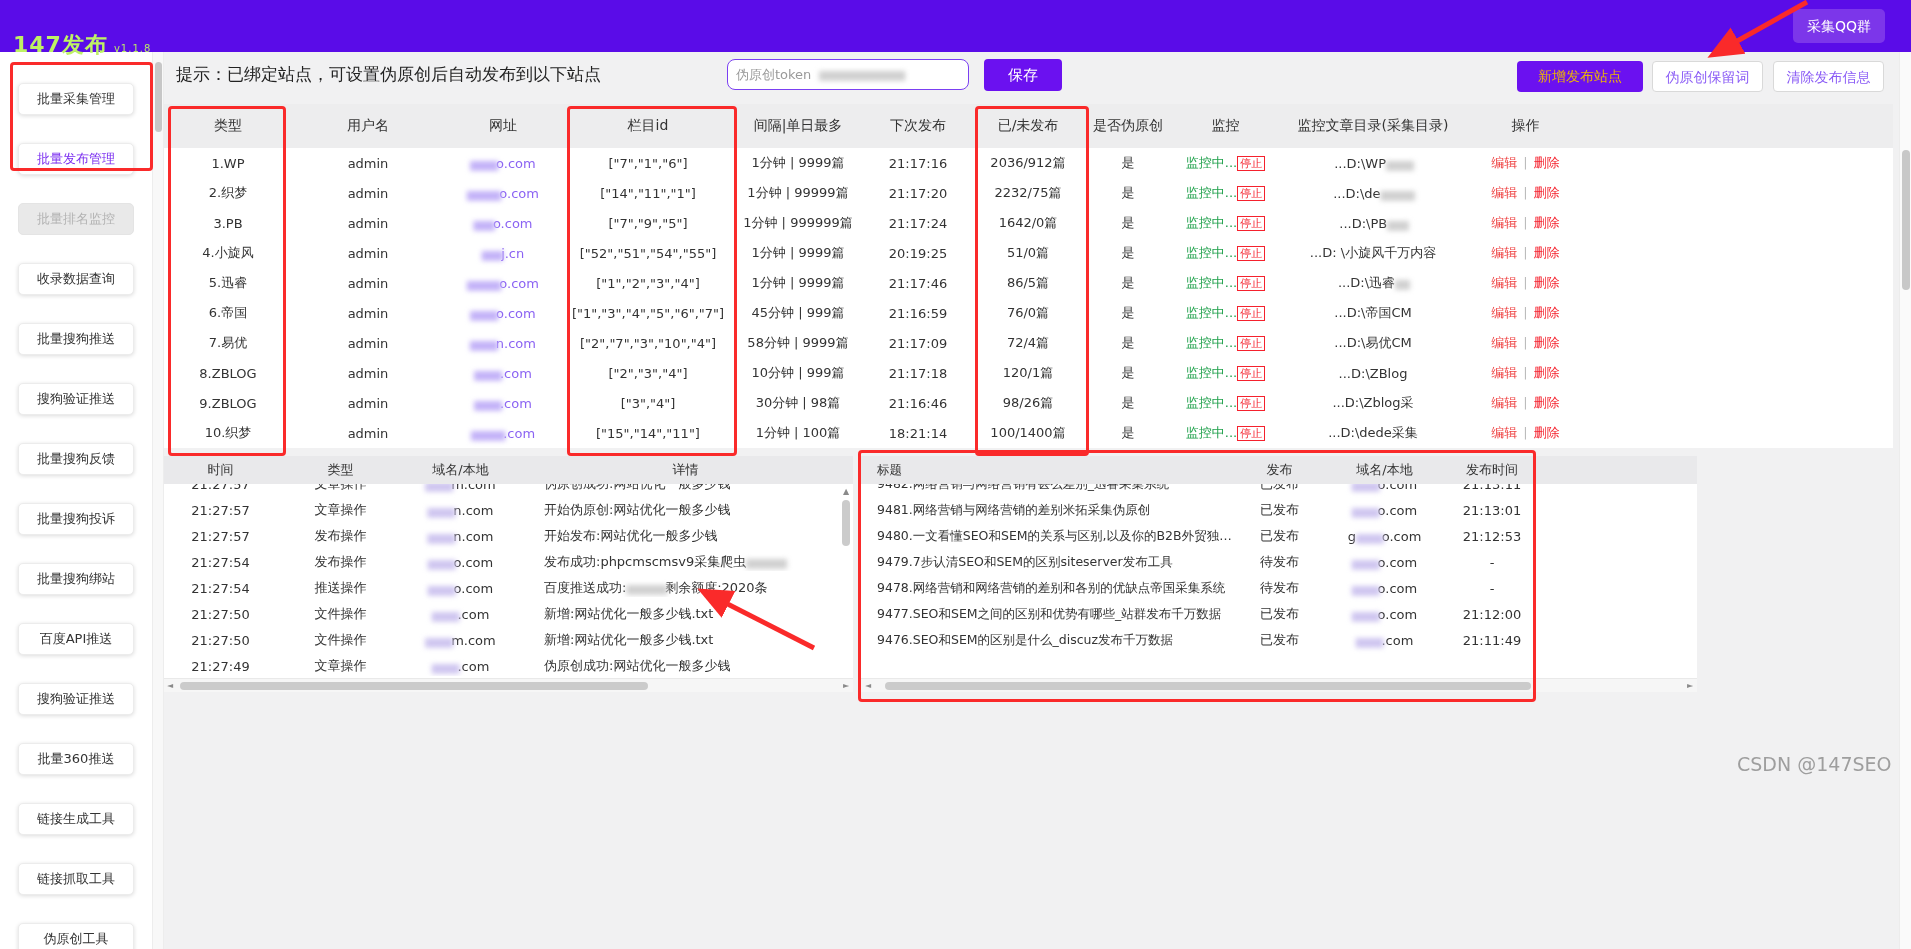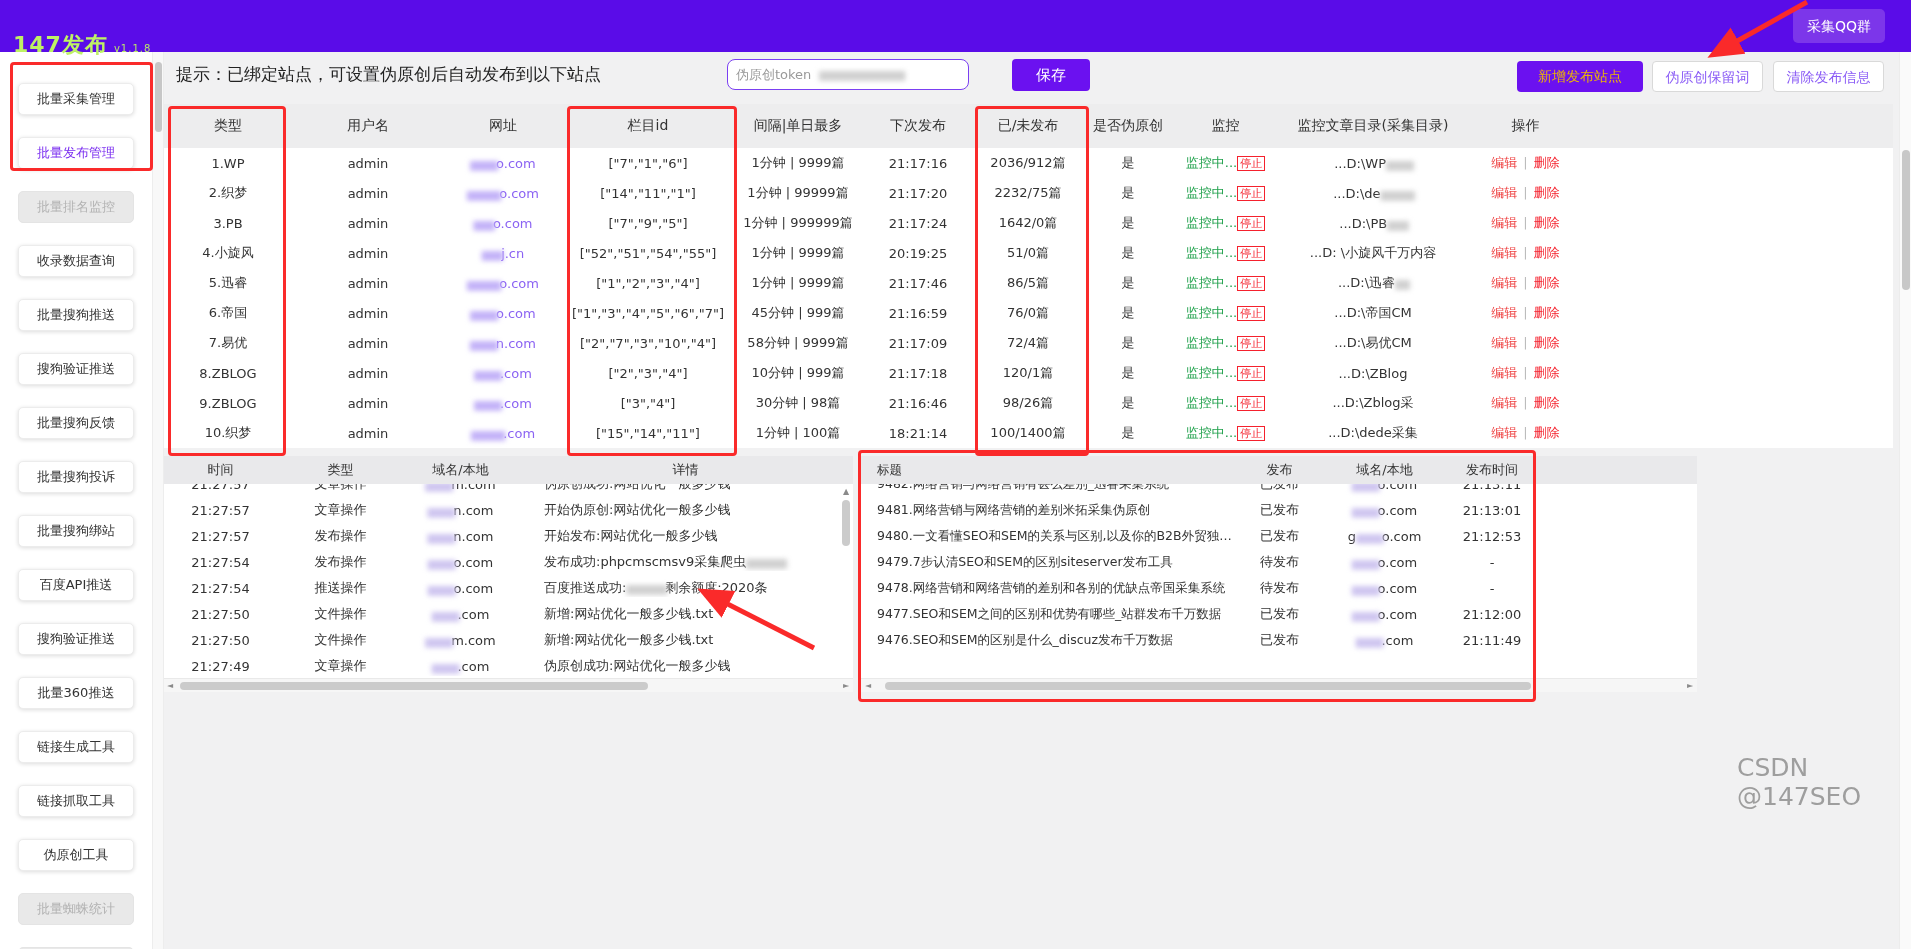--- a/index.html
+++ b/index.html
@@ -6,36 +6,36 @@
   #root{position:relative;width:1911px;height:949px;background:#f1f1f2;overflow:hidden;
         font-family:"DejaVu Sans","Liberation Sans",sans-serif;color:#333;}
   
   .app-header{position:absolute;left:0;top:0;width:1911px;height:52px;background:#5a0ce8;z-index:5;}
   .brand{position:absolute;left:13px;top:11px;color:#bef264;font-size:22px;font-weight:bold;letter-spacing:1px;margin-top:19px;}
   .brand .ver{font-size:10px;font-weight:normal;margin-left:6px;opacity:.95;}
   .qq-btn{position:absolute;right:26px;top:9px;height:34px;line-height:34px;padding:0 14px;
           background:#7c36ea;border-radius:5px;color:#fff;font-size:14px;cursor:pointer;}
   
   .sidebar{position:absolute;left:0;top:52px;width:152px;height:897px;background:#fff;
-           display:flex;flex-direction:column;align-items:center;padding-top:31px;box-sizing:border-box;gap:22px;z-index:2;}
+           display:flex;flex-direction:column;align-items:center;padding-top:31px;box-sizing:border-box;gap:28px;z-index:2;}
   .side-btn{width:114px;height:30px;line-height:30px;text-align:center;font-size:13px;color:#333;
             background:#fff;border:1px solid #ececec;border-radius:5px;box-shadow:0 1px 4px rgba(0,0,0,.14);cursor:pointer;flex:0 0 auto;}
   .side-btn.active{color:#7b2ff0;}
   .side-btn.disabled{background:#e9e9e9;color:#b2b2b2;border-color:#e4e4e4;box-shadow:none;}
   
   .scroll-strip{position:absolute;left:152px;top:52px;width:12px;height:897px;background:#f8f8f8;
                 border-left:1px solid #ededed;border-right:1px solid #ededed;box-sizing:border-box;z-index:3;}
   .scroll-strip .thumb{position:absolute;left:2px;top:10px;width:7px;height:70px;background:#c7c7c7;border-radius:4px;}
   
   .tip{position:absolute;left:176px;top:63px;font-size:17px;color:#222;z-index:4;}
   .token-box{position:absolute;left:727px;top:59px;width:242px;height:31px;background:#fff;border:1px solid #7b3ff2;
              border-radius:8px;box-sizing:border-box;display:flex;align-items:center;padding:0 8px;z-index:4;cursor:text;}
   .token-box .ph{color:#9a9a9a;font-size:13px;margin-right:8px;white-space:nowrap;}
   .save-btn{position:absolute;left:984px;top:59px;width:78px;height:32px;line-height:32px;text-align:center;
-            background:#6b11f0;color:#fff;font-size:15px;border-radius:4px;cursor:pointer;z-index:4;margin-left:28px;}
+            background:#6b11f0;color:#fff;font-size:15px;border-radius:4px;cursor:pointer;z-index:4;}
   .tr-btn{position:absolute;top:61px;height:31px;line-height:31px;text-align:center;font-size:14px;border-radius:4px;cursor:pointer;z-index:4;}
   .btn-add{left:1517px;width:126px;background:#6b11f0;color:#eab308;}
   .btn-white{background:#fff;border:1px solid #d9d9d9;color:#8b5cf6;box-sizing:border-box;}
   .btn-reserved{left:1652px;width:111px;}
   .btn-clear{left:1773px;width:111px;}
   
   .sites-wrap{position:absolute;left:163px;top:104px;width:1730px;background:#fff;z-index:2;}
   table.sites{border-collapse:collapse;table-layout:fixed;width:1730px;}
   table.sites th{height:44px;background:#ededee;font-weight:normal;font-size:14px;color:#333;text-align:center;padding:0;}
   table.sites td{height:30px;font-size:13px;color:#333;text-align:center;padding:0;white-space:nowrap;overflow:hidden;}
@@ -75,21 +75,21 @@
   .hscroll .hthumb{position:absolute;top:3px;height:8px;background:#cbcbcb;border-radius:4px;cursor:pointer;}
   .p-left .hthumb{left:17px;width:468px;}
   .p-right .hthumb{left:24px;width:646px;}
   
   .vmini{position:absolute;z-index:3;}
   .vmini .arr{width:12px;height:12px;line-height:12px;text-align:center;font-size:8px;color:#8a8a8a;cursor:pointer;}
   .vmini .vthumb{width:8px;height:46px;background:#cbcbcb;border-radius:4px;margin:2px auto 0;}
   .page-scroll{position:absolute;right:0;top:52px;width:12px;height:897px;background:#fafafa;border-left:1px solid #ececec;box-sizing:border-box;z-index:3;}
   .page-scroll .thumb{position:absolute;left:2px;top:98px;width:8px;height:140px;background:#c8c8c8;border-radius:4px;}
   
-  .watermark{position:absolute;left:1737px;top:753px;font-size:25px;color:#9e9e9e;z-index:4;}
+  .watermark{position:absolute;left:1737px;top:753px;font-size:19px;color:#9e9e9e;z-index:4;}
   
   .anno{position:absolute;border:3px solid #fa2a2a;border-radius:4px;pointer-events:none;z-index:50;}
   .a-sidebar{left:10px;top:62px;width:137px;height:103px;}
   .a-type{left:168px;top:106px;width:112px;height:344px;}
   .a-cols{left:567px;top:106px;width:164px;height:344px;}
   .a-pub{left:975px;top:106px;width:108px;height:344px;}
   .a-panel{left:858px;top:450px;width:672px;height:246px;}
   .anno-svg{position:absolute;left:0;top:0;z-index:51;pointer-events:none;}
 </style>
 </head>

